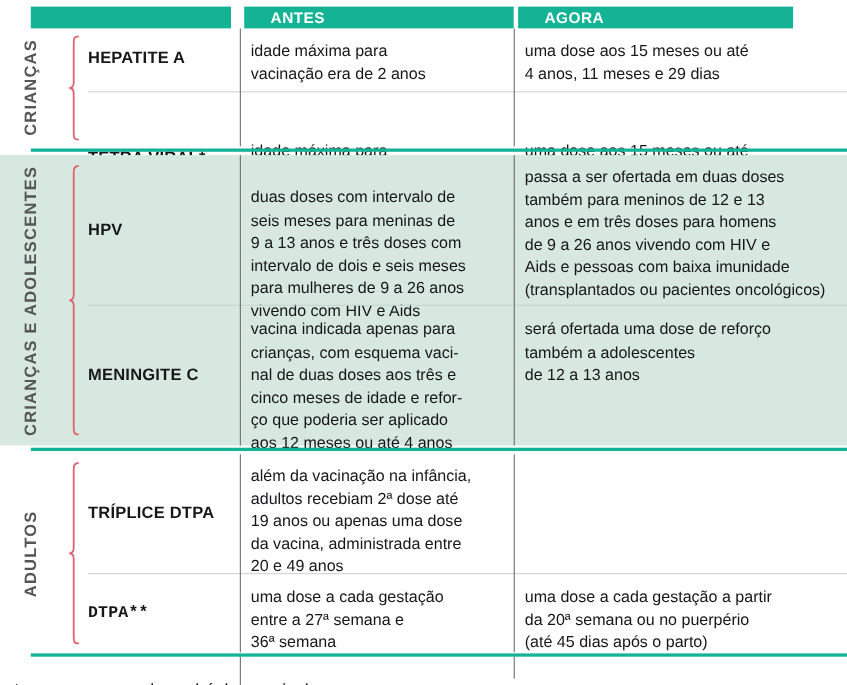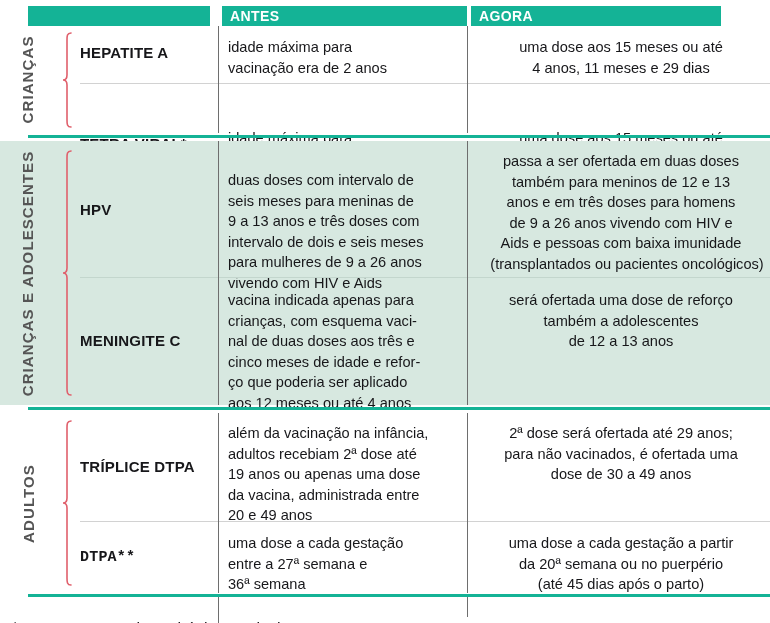--- a/index.html
+++ b/index.html
@@ -32,21 +32,21 @@
   .hdr-cell {
     position: absolute;
     top: 6px;
     height: 20px;
     background: #14b396;
     color: #ffffff;
     font-size: 14px;
     font-weight: bold;
     letter-spacing: 0.4px;
     line-height: 20px;
-    padding-left: 8px;
+    padding-left: 24px;
     box-sizing: border-box;
   }
   .hdr-cat   { left: 28px;  width: 182px; padding-left: 0; }
   .hdr-antes { left: 222px; width: 245px; }
   .hdr-agora { left: 471px; width: 250px; }
 
   
   .section {
     position: absolute;
     left: 0;
@@ -111,21 +111,21 @@
     color: #17171a;
     letter-spacing: 0.2px;
   }
   .cell-text {
     position: absolute;
     font-size: 14.6px;
     line-height: 20.5px;
     color: #17171a;
   }
   .c-antes { left: 228px; width: 234px; }
-  .c-agora { left: 477px; width: 288px; text-align: center; }
+  .c-agora { left: 477px; width: 288px; }
 
   
   .inner-div {
     position: absolute;
     height: 1px;
     background: #d2d2d2;
   }
   .inner-div.on-green { background: #c3d6cd; }
 
   
@@ -214,21 +214,20 @@
 
   <div class="bracket" style="top:420px; height:166px;">
     <svg viewBox="0 0 12 166" preserveAspectRatio="none" aria-hidden="true">
       <path d="M9 1 C5 1 5 4 5 8 L5 78 C5 81 4 83 1 83 C4 83 5 85 5 88 L5 158 C5 162 5 165 9 165" fill="none" stroke="#e0606c" stroke-width="1.6" stroke-linecap="round"></path>
     </svg>
   </div>
 
   <div class="row" style="top:413px; height:108px;">
     <div class="vaccine-name" style="top:45px;">TRÍPLICE DTPA</div>
     <div class="cell-text c-antes" style="top:10px;">além da vacinação na infância,<br>adultos recebiam 2ª dose até<br>19 anos ou apenas uma dose<br>da vacina, administrada entre<br>20 e 49 anos</div>
-    <div class="cell-text c-agora" style="top:10px;">2ª dose será ofertada até 29 anos;<br>para não vacinados, é ofertada uma<br>dose de 30 a 49 anos</div>
   </div>
   <div class="inner-div" style="left:80px; top:521px; width:690px;"></div>
 
   <div class="row" style="top:521px; height:72px;">
     <div class="vaccine-name" style="top:28px;font-family:Liberation Mono, monospace;">DTPA**</div>
     <div class="cell-text c-antes" style="top:12px;">uma dose a cada gestação<br>entre a 27ª semana e<br>36ª semana</div>
     <div class="cell-text c-agora" style="top:12px;">uma dose a cada gestação a partir<br>da 20ª semana ou no puerpério<br>(até 45 dias após o parto)</div>
   </div>
 
   <div class="teal-rule" style="top:594px;"></div>

